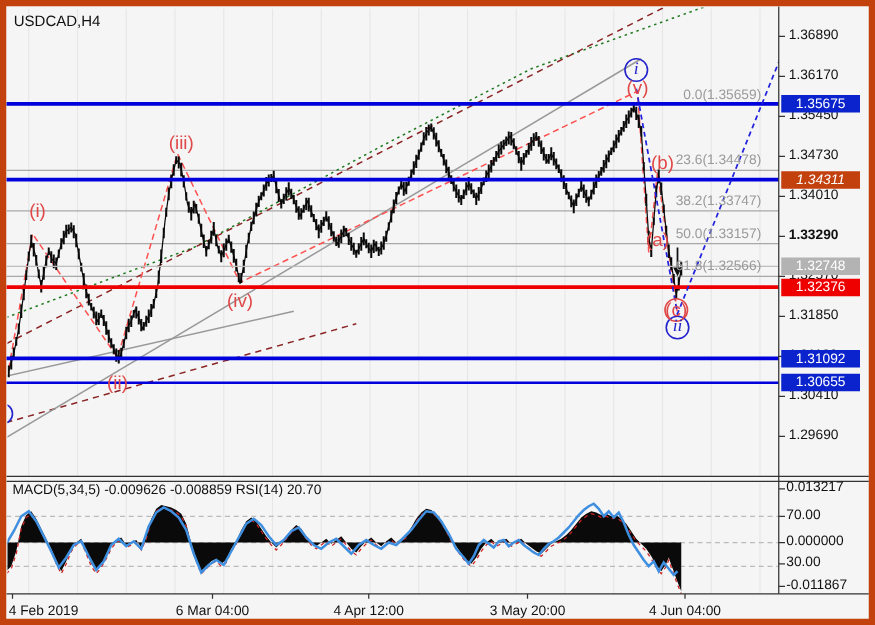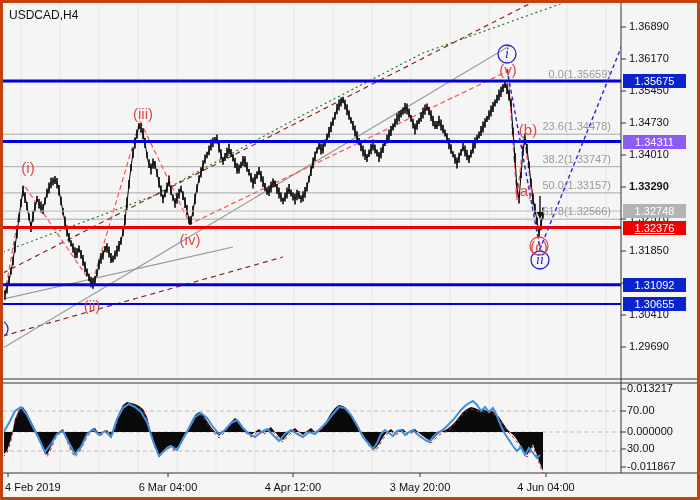--- a/index.html
+++ b/index.html
@@ -1,16 +1,16 @@
 <!DOCTYPE html>
 <html><head>
 <meta charset="utf-8">
 <style>
   html,body{margin:0;padding:0;background:#ddd;}
-  #root{position:relative;width:700px;height:500px;background:#f5f5f5;border:3px solid #c2410c;
+  #root{position:relative;width:700px;height:500px;background:#f5f5f5;border:5px solid #c2410c;
         font-family:"Liberation Sans",sans-serif;overflow:hidden;box-sizing:border-box;}
   #cv{position:absolute;left:0;top:0;}
   .lbl{position:absolute;white-space:nowrap;}
   #symbol{left:6px;top:5px;font-size:12px;color:#111;}
   #macdlbl{left:5px;top:381px;font-size:11px;color:#111;}
   .tick{font-size:11px;color:#111;left:626px;}
   .mtick{font-size:11px;color:#111;left:624px;}
   .badge{left:620px;width:63px;height:14px;line-height:14px;text-align:center;
          font-size:11px;color:#fff;}
   .fib{right:86px;text-align:right;font-size:11px;color:#9a9a9a;}
@@ -112,20 +112,21 @@
       <line x1="618" y1="429" x2="623" y2="429" stroke="#333333" stroke-width="1"></line>
       <line x1="618" y1="446" x2="623" y2="446" stroke="#333333" stroke-width="1"></line>
       <line x1="618" y1="464" x2="623" y2="464" stroke="#333333" stroke-width="1"></line>
       <line x1="5" y1="470" x2="5" y2="474" stroke="#333333" stroke-width="1"></line>
       <line x1="165" y1="470" x2="165" y2="474" stroke="#333333" stroke-width="1"></line>
       <line x1="290" y1="470" x2="290" y2="474" stroke="#333333" stroke-width="1"></line>
       <line x1="417" y1="470" x2="417" y2="474" stroke="#333333" stroke-width="1"></line>
       <line x1="543" y1="470" x2="543" y2="474" stroke="#333333" stroke-width="1"></line>
     </svg>
   <div class="lbl" id="symbol">USDCAD,H4</div>
+  <div class="lbl" id="macdlbl">MACD(5,34,5) -0.009626 -0.008859 RSI(14) 20.70</div>
   <div id="labels">
       <div class="lbl tick" style="top: 17px;">1.36890</div>
       <div class="lbl tick" style="top: 49px;">1.36170</div>
       <div class="lbl tick" style="top: 81px;">1.35450</div>
       <div class="lbl tick" style="top: 113px;">1.34730</div>
       <div class="lbl tick" style="top: 145px;">1.34010</div>
       <div class="lbl tick" style="top: 177px; font-weight: bold;">1.33290</div>
       <div class="lbl tick" style="top: 209px;">1.32570</div>
       <div class="lbl tick" style="top: 241px;">1.31850</div>
       <div class="lbl tick" style="top: 273px;">1.31130</div>
@@ -135,23 +136,23 @@
       <div class="lbl fib" style="top: 117.2px;">23.6(1.34478)</div>
       <div class="lbl fib" style="top: 149.689px;">38.2(1.33747)</div>
       <div class="lbl fib" style="top: 175.911px;">50.0(1.33157)</div>
       <div class="lbl fib" style="top: 202.178px;">61.8(1.32566)</div>
       <div class="lbl mtick" style="top: 379px;">0.013217</div>
       <div class="lbl mtick" style="top: 401px;">70.00</div>
       <div class="lbl mtick" style="top: 422px;">0.000000</div>
       <div class="lbl mtick" style="top: 439px;">30.00</div>
       <div class="lbl mtick" style="top: 457px;">-0.011867</div>
       <div class="lbl badge" style="top: 71px; background: rgb(10, 35, 204);">1.35675</div>
-      <div class="lbl badge" style="top: 131.622px; background: #8b5cf6;">1.34311</div>
+      <div class="lbl badge" style="top: 131.622px; background: #c2410c; font-style: italic;">1.34311</div>
       <div class="lbl badge" style="top: 201.089px; background: rgb(179, 179, 179);">1.32748</div>
-      <div class="lbl badge" style="top: 217.622px; background: rgb(238, 0, 0); text-decoration: underline;">1.32376</div>
+      <div class="lbl badge" style="top: 217.622px; background: rgb(238, 0, 0);">1.32376</div>
       <div class="lbl badge" style="top: 274.689px; background: rgb(10, 35, 204);">1.31092</div>
       <div class="lbl badge" style="top: 294.111px; background: rgb(10, 35, 204);">1.30655</div>
       <div class="lbl wave" style="left: 25px; top: 164px; color: rgb(224, 72, 72);">(i)</div>
       <div class="lbl wave" style="left: 89px; top: 302px; color: rgb(224, 72, 72);">(ii)</div>
       <div class="lbl wave" style="left: 140px; top: 110px; color: rgb(224, 72, 72);">(iii)</div>
       <div class="lbl wave" style="left: 187px; top: 236px; color: rgb(224, 72, 72);">(iv)</div>
       <div class="lbl wave" style="left: 505px; top: 66px; color: rgb(224, 72, 72);">(v)</div>
       <div class="lbl wave" style="left: 521px; top: 187px; color: rgb(224, 72, 72);">(a)</div>
       <div class="lbl wave" style="left: 525px; top: 126px; color: rgb(224, 72, 72);">(b)</div>
       <div class="lbl wave" style="left: 536px; top: 243px; color: rgb(224, 72, 72);">(c)</div>

